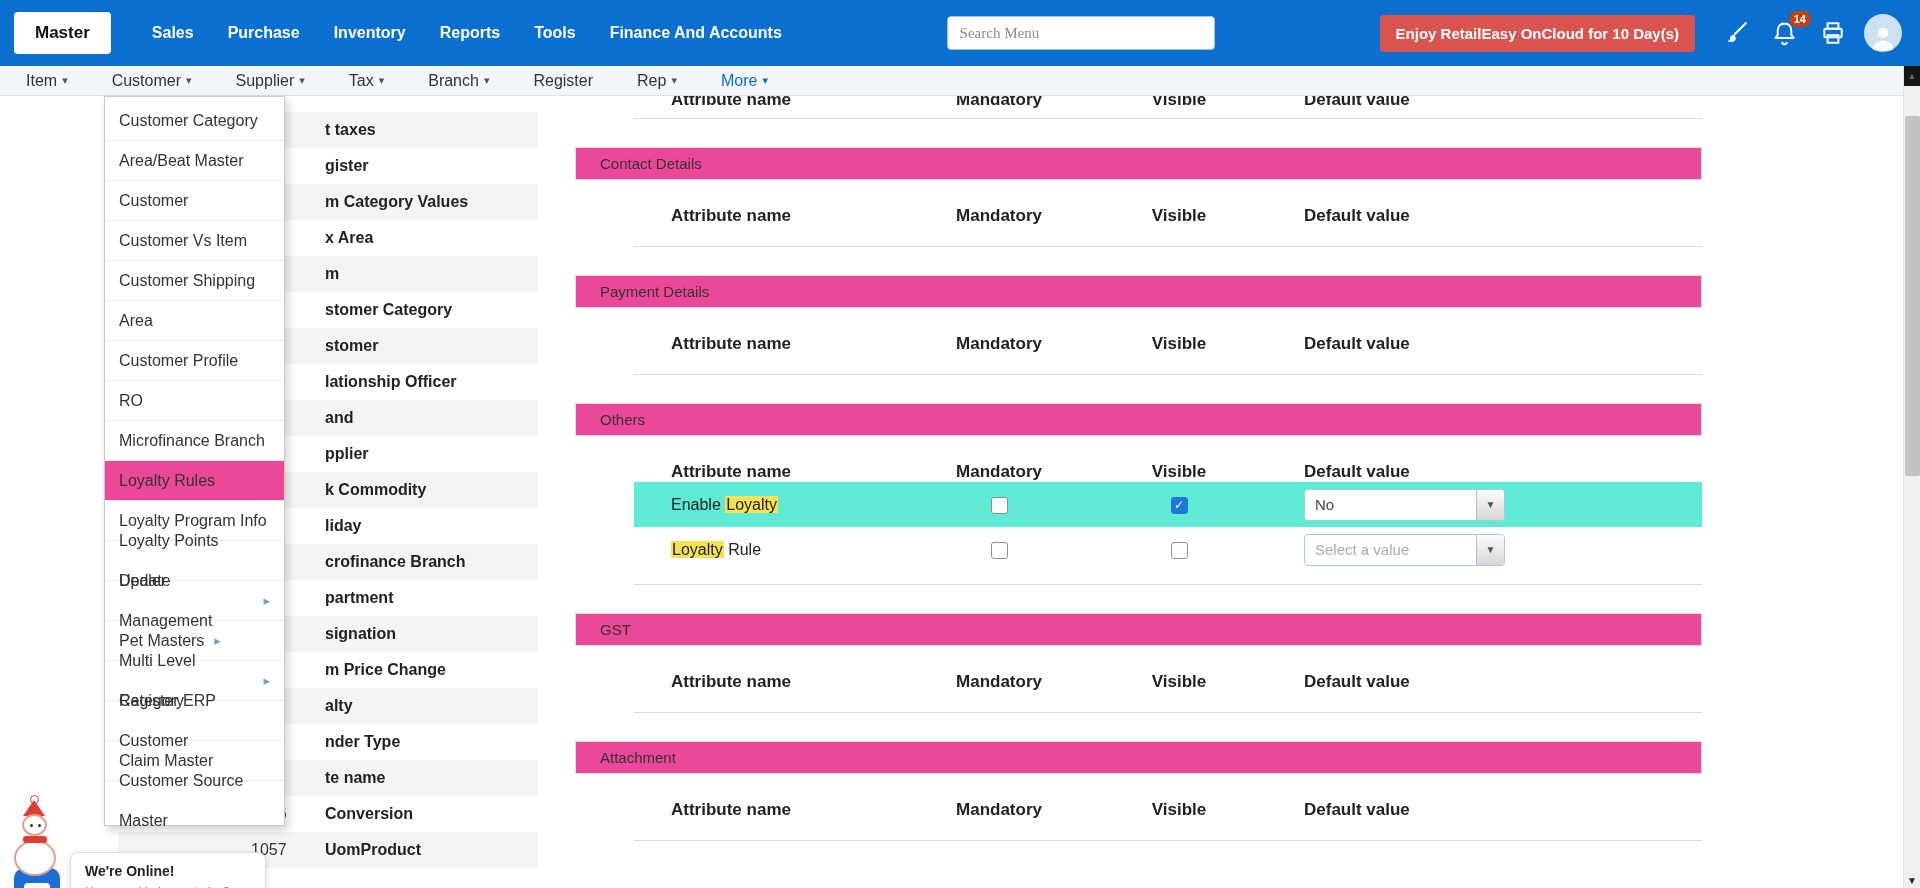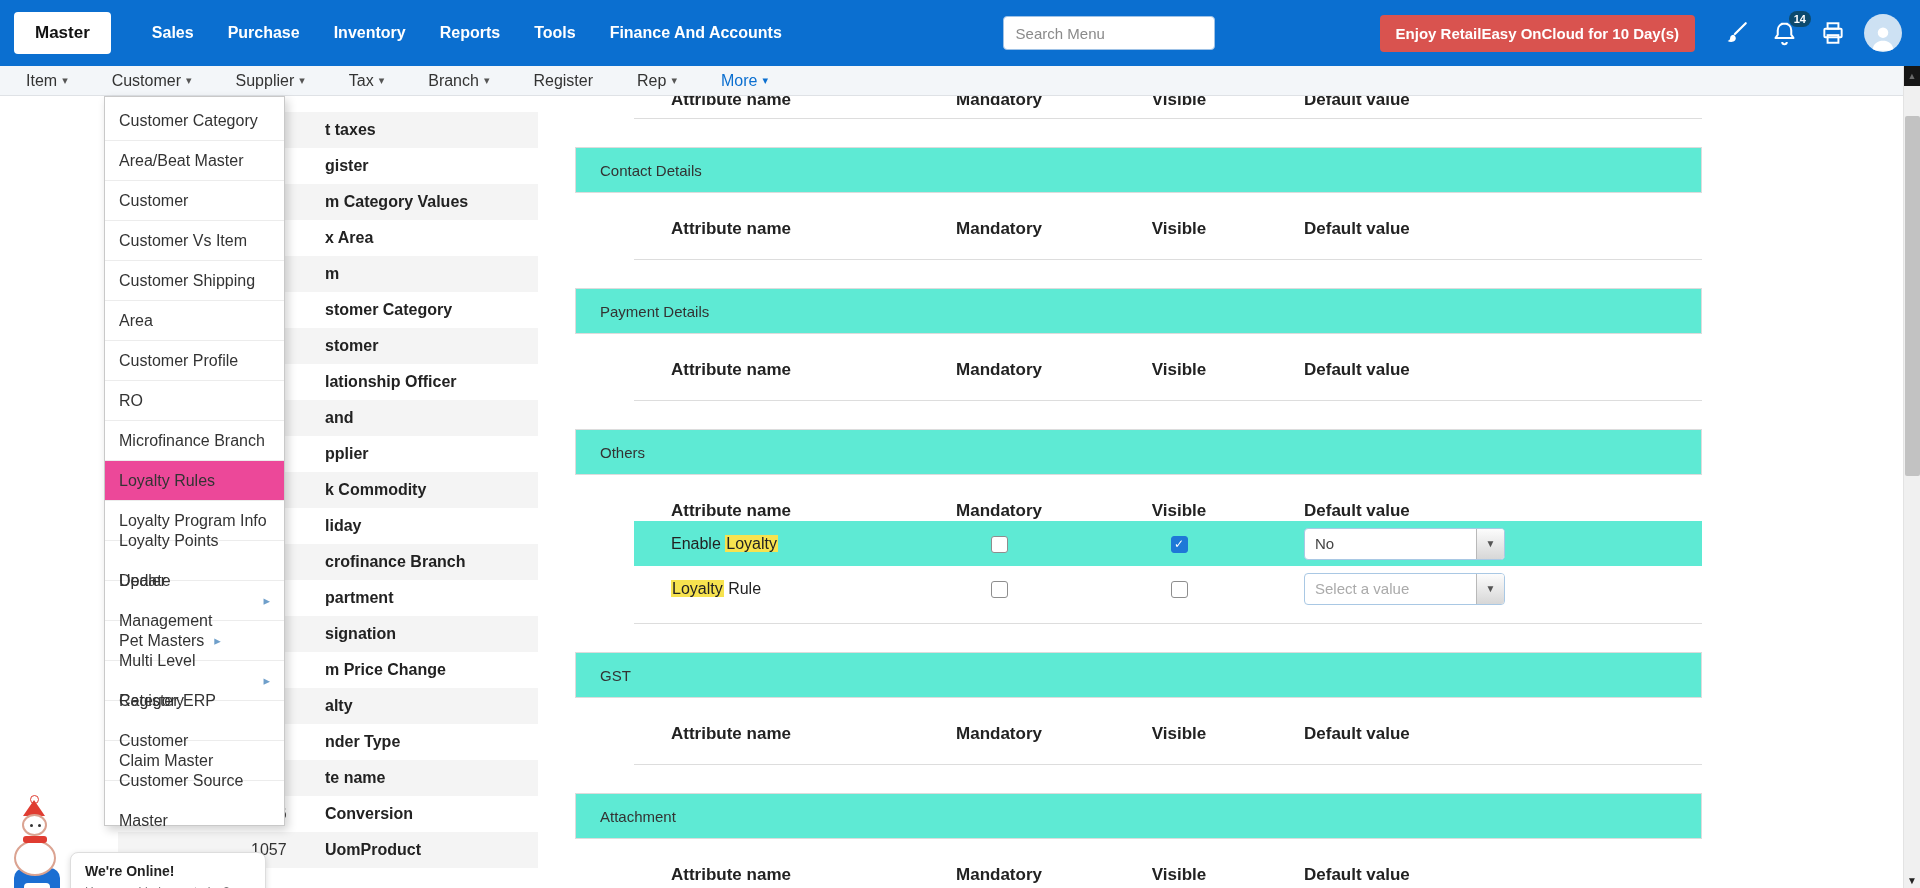--- a/index.html
+++ b/index.html
@@ -9,30 +9,30 @@
     background:#fff; font-family:"Liberation Sans","DejaVu Sans",sans-serif;
     -webkit-font-smoothing:antialiased;
   }
 
   
   .topnav { position:absolute; top:0; left:0; width:1920px; height:66px; background:#0b6fd0;
             display:flex; align-items:center; padding:0 18px 0 14px; z-index:50; }
   .brand-btn { background:#fff; color:#111; font-weight:bold; font-size:17px; padding:11px 21px;
                border-radius:4px; margin-right:24px; white-space:nowrap; }
   .nav-item { color:#fff; font-weight:bold; font-size:16px; margin:0 17px; white-space:nowrap; cursor:pointer; }
-  .search-input { margin-left:auto; width:212px; height:34px; border:1px solid #9fc2e6; border-radius:4px;
-                  padding:0 12px; font-size:15px; color:#333; font-family:Liberation Sans, sans-serif; }
+  .search-input { margin-left:auto; width:268px; height:34px; border:1px solid #9fc2e6; border-radius:4px;
+                  padding:0 12px; font-size:15px; color:#333; font-family:Liberation Serif, serif; }
   .search-input::placeholder { color:#8a8a8a; }
   .promo-btn { margin-left:165px; background:#d9534f; color:#fff; font-weight:bold; font-size:15px;
                height:37px; display:flex; align-items:center; padding:0 16px; border-radius:4px; white-space:nowrap;text-align:center; }
   .icon-btn { display:flex; align-items:center; justify-content:center; position:relative; cursor:pointer; }
   .icon-brush { margin-left:28px; }
   .icon-bell { margin-left:22px; }
   .icon-print { margin-left:22px; }
-  .badge { position:absolute; top:-9px; right:-13px; background:#0c4a6e; color:#fff; font-size:11px;
+  .badge { position:absolute; top:-9px; right:-13px; background:#c2410c; color:#fff; font-size:11px;
            font-weight:bold; border-radius:9px; padding:2px 5px; min-width:12px; text-align:center; }
   .avatar { margin-left:18px; width:38px; height:38px; border-radius:50%; background:#cde1f3;
             overflow:hidden; display:flex; align-items:flex-end; justify-content:center; }
 
   
   .subnav { position:absolute; top:66px; left:0; width:1920px; height:30px; background:#f3f6f9;
             border-bottom:1px solid #dfe2e6; display:flex; align-items:center; padding-left:26px; z-index:5; }
   .subnav-item { font-size:16px; color:#333; margin-right:44px; display:flex; align-items:center; gap:5px;
                  cursor:pointer; white-space:nowrap; }
   .subnav-item .caret { font-size:11px; color:#555; }
@@ -51,21 +51,21 @@
   
   .bg-list { position:absolute; left:118px; top:112px; width:420px; z-index:1; }
   .bg-row { position:relative; height:36px; line-height:36px; font-size:16px; color:#333; cursor:pointer; }
   .bg-row:nth-child(odd) { background:#f4f4f4; }
   .bg-row .rid { position:absolute; left:133px; }
   .bg-row .rlabel { position:absolute; left:207px; font-weight:bold; color:#222; }
 
   
   .main-panel { position:absolute; left:575px; top:96px; width:1127px; height:792px; overflow:hidden;
                 background:#fff; z-index:2; }
-  .section-bar { margin-top:28px; height:46px; background:#5eead4; border:1px solid #dcdcdc;
+  .section-bar { margin-top:28px; height:33px; background:#ec4899; border:1px solid #dcdcdc;
                  display:flex; align-items:center; padding-left:24px; font-size:15px; color:#333; }
   .attr-table { margin-left:59px; padding:26px 0 20px; border-bottom:1px solid #ddd; }
   .attr-table.partial { margin-top:-6px; padding:0 0 8px; }
   .attr-table.tight { padding-bottom:12px; }
   .attr-head { display:flex; font-weight:bold; font-size:17px; color:#222; }
   .attr-row { display:flex; align-items:center; height:45px; font-size:16px; color:#222; }
   .attr-row.striped { background:#5eead4; }
   .c-name { flex:0 0 280px; padding-left:37px; }
   .c-mand { flex:0 0 170px; text-align:center; }
   .c-vis  { flex:0 0 190px; text-align:center; }

